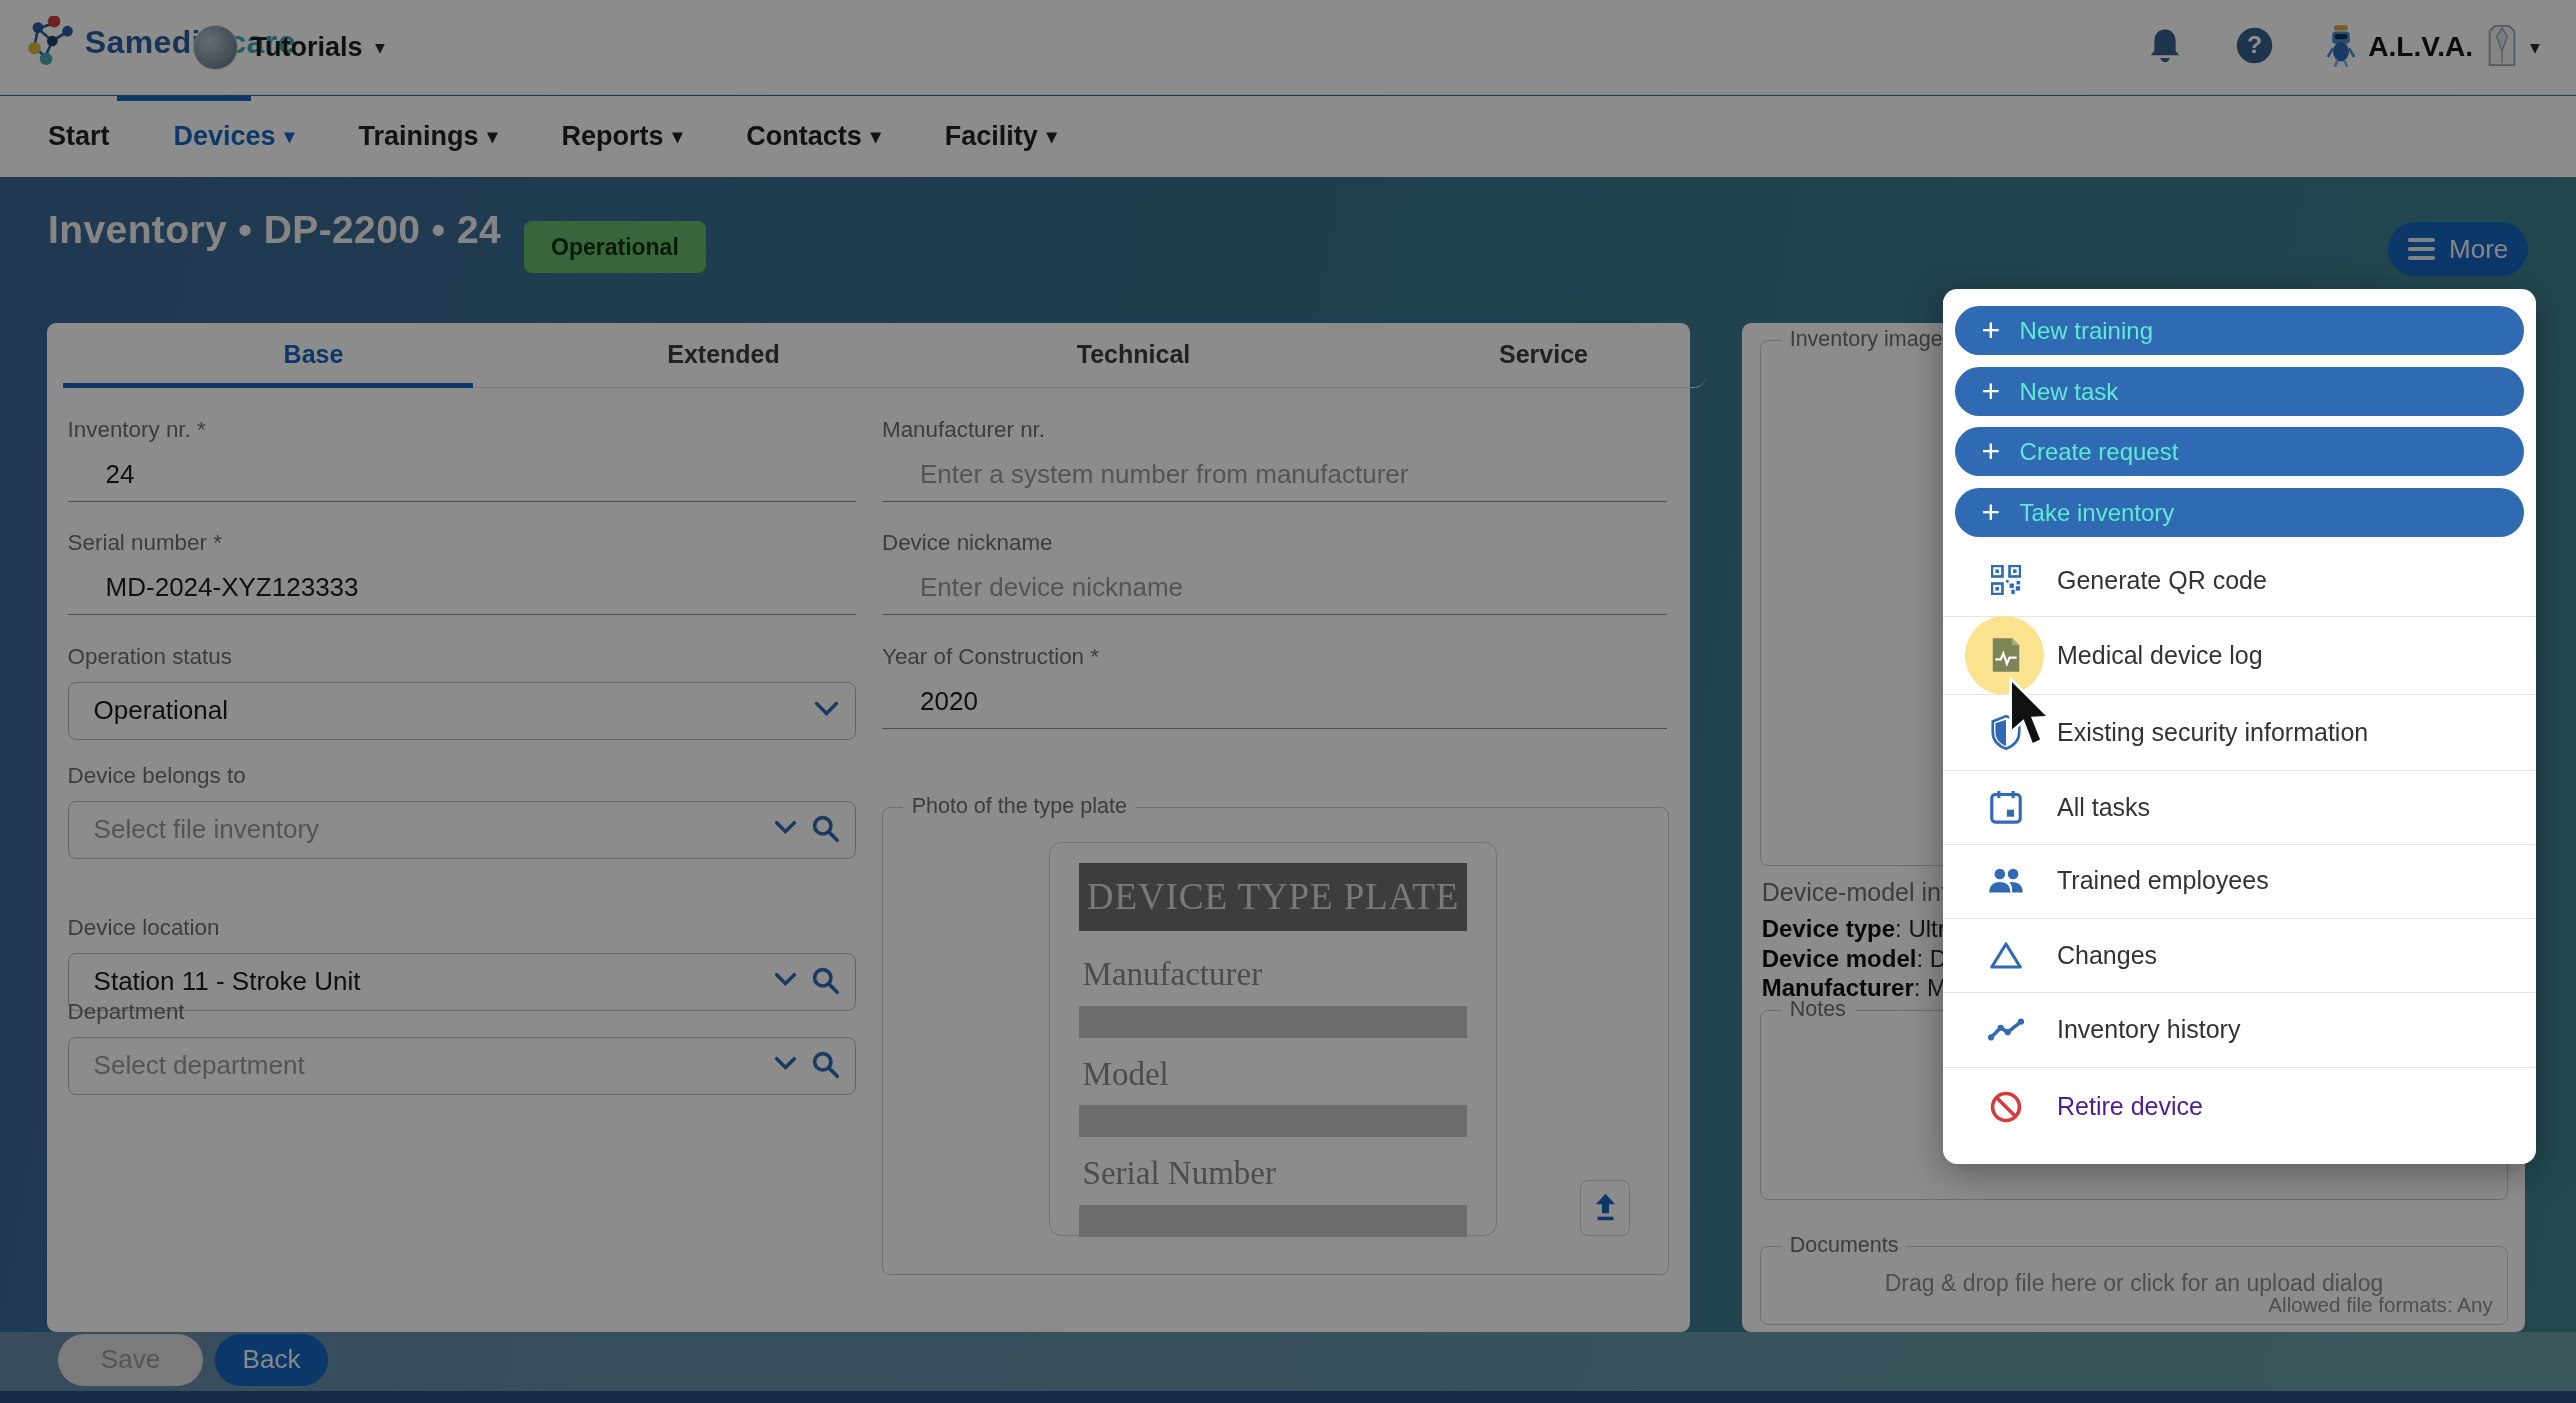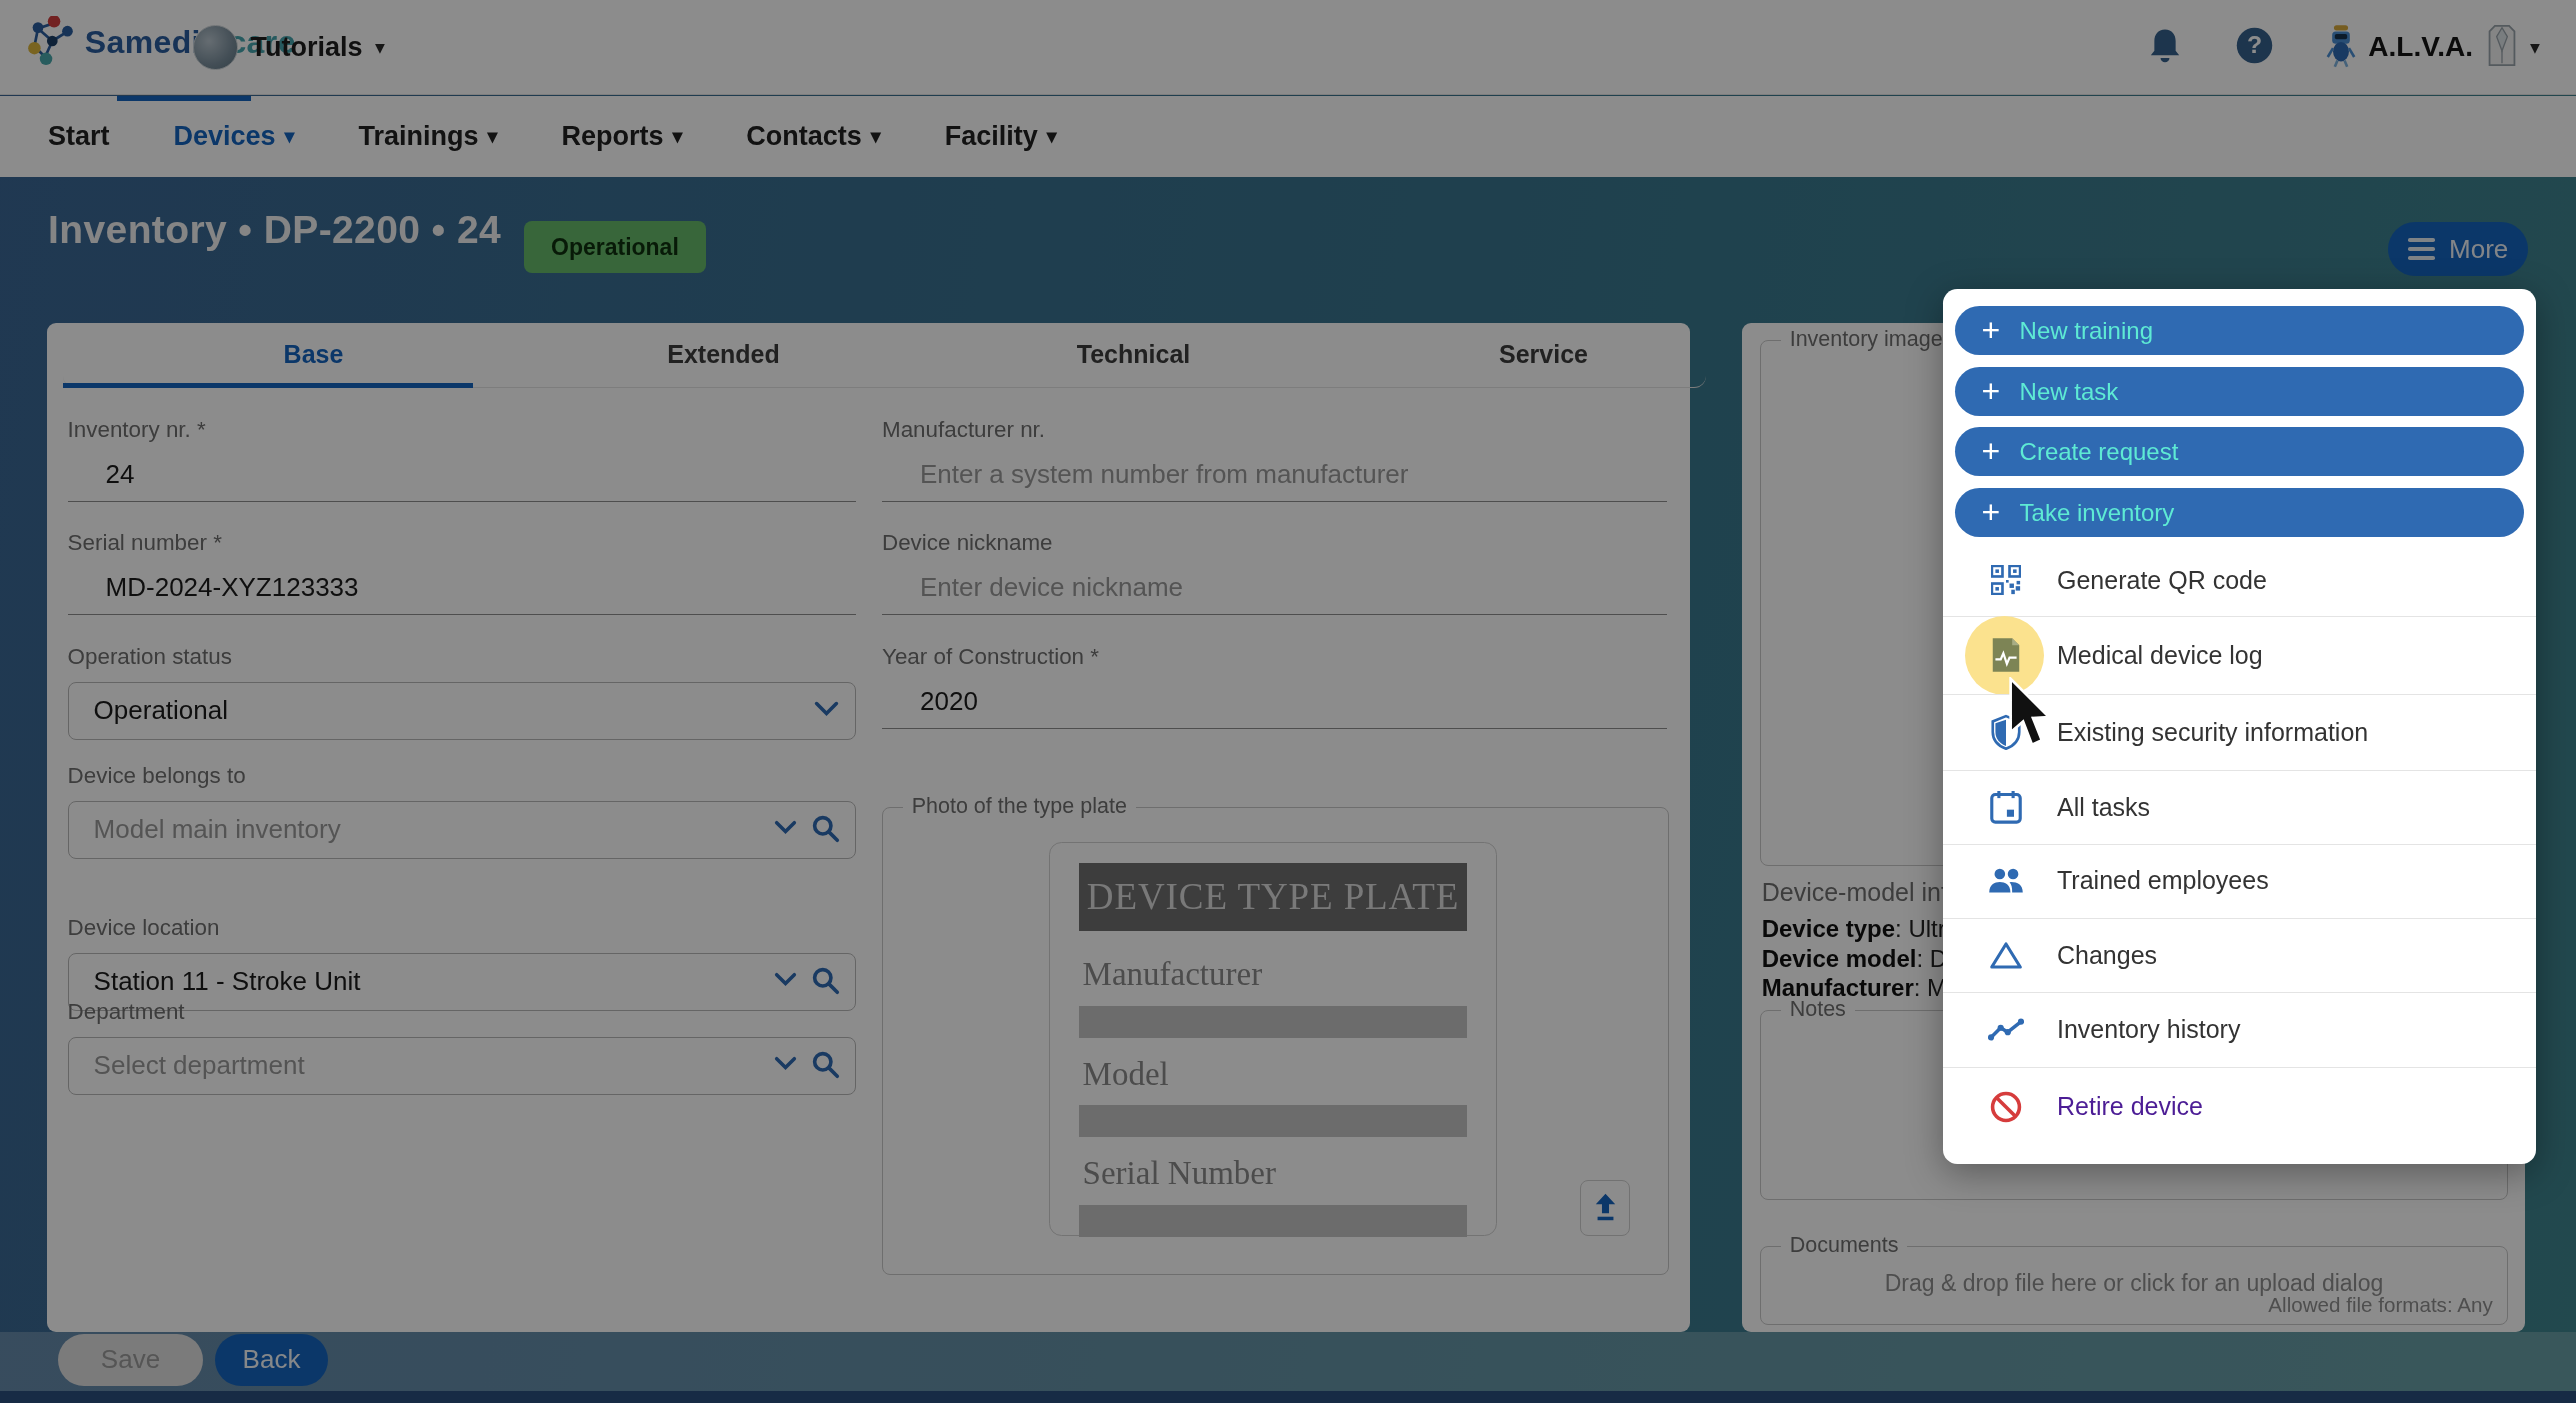--- a/index.html
+++ b/index.html
@@ -243,21 +243,21 @@
           <svg width="27" height="18" viewBox="0 0 30 20">
                 <polyline points="4,4 15,15 26,4" fill="none" stroke="#2f6ab2" stroke-width="4" stroke-linecap="round"></polyline>
               </svg>
         </span>
           </span>
       </div>
     </div>
     <div class="cfield" style="left:20.6px;top:440px;width:788px;">
       <div class="flabel">Device belongs to</div>
       <div class="combo">
-        <span class="cvalue ph">Model main inventory</span>
+        <span class="cvalue ph">Select file inventory</span>
         <span class="icons">
           <span><svg width="23" height="16" viewBox="0 0 26 18">
                 <polyline points="3,3 13,13 23,3" fill="none" stroke="#2f6ab2" stroke-width="4" stroke-linecap="round"></polyline>
               </svg></span>
           <span><svg width="29" height="29" viewBox="0 0 32 32">
                 <circle cx="13" cy="13" r="9" fill="none" stroke="#2f6ab2" stroke-width="4"></circle>
                 <line x1="20" y1="20" x2="29" y2="29" stroke="#2f6ab2" stroke-width="4" stroke-linecap="round"></line>
               </svg></span>
         </span>
       </div>

